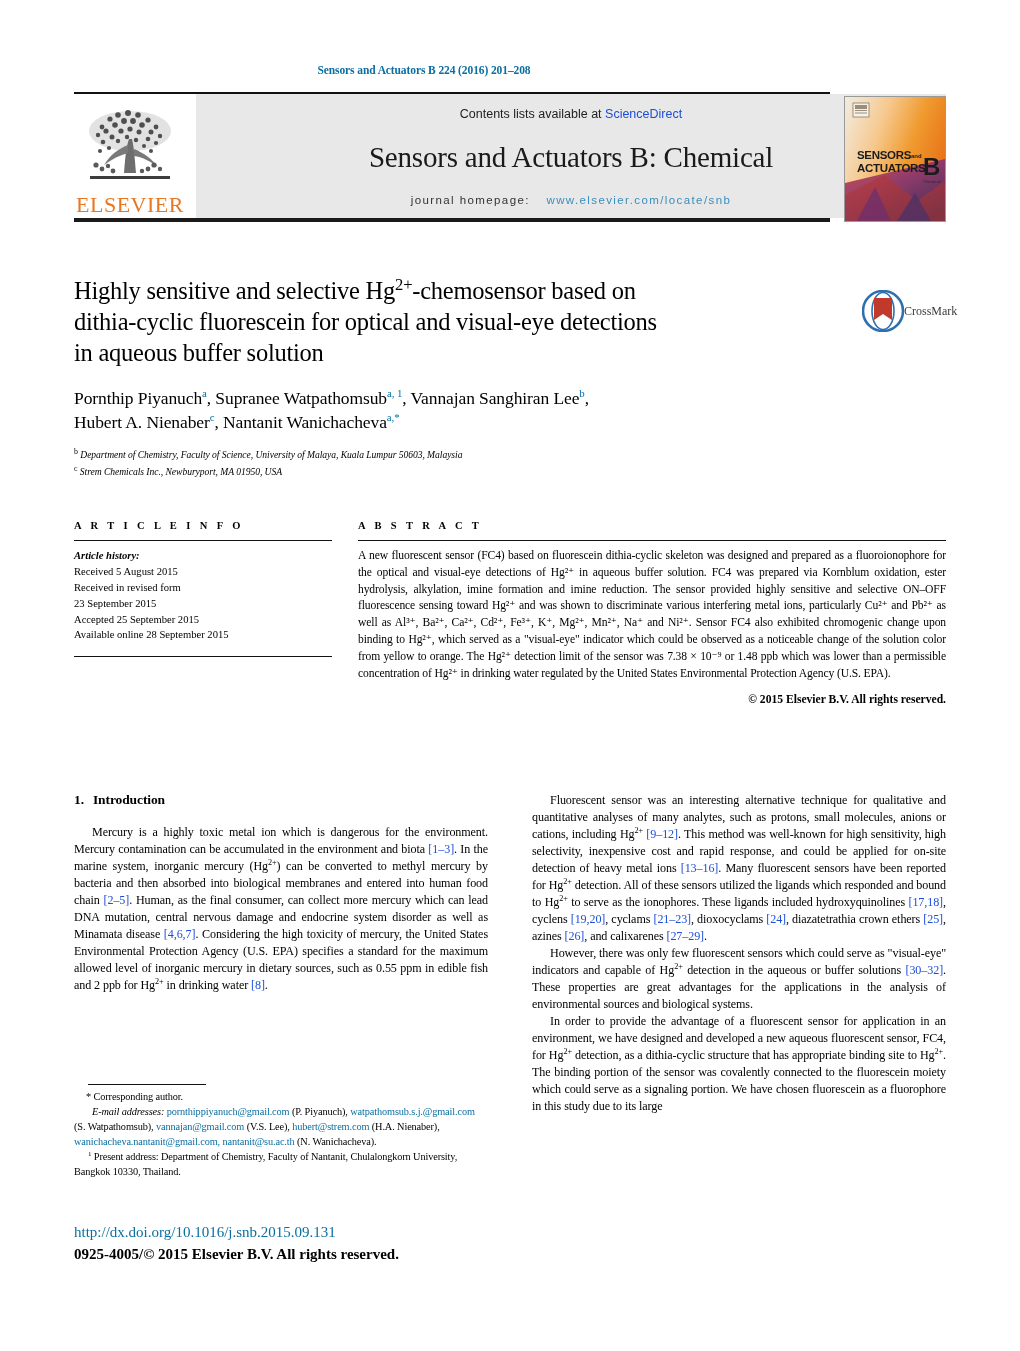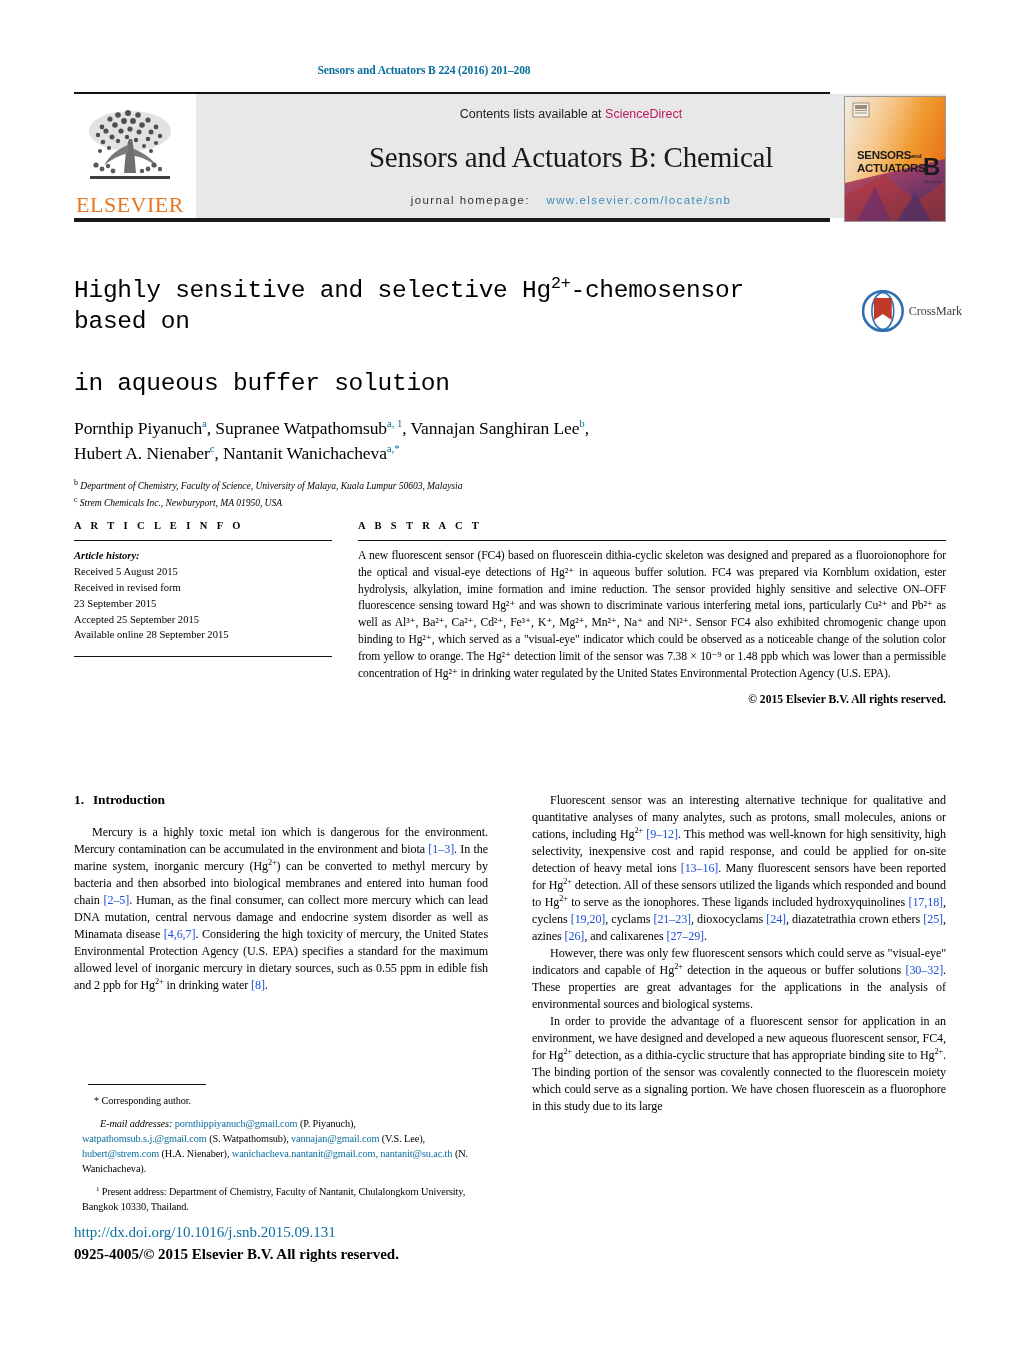--- a/index.html
+++ b/index.html
@@ -84,21 +84,21 @@
     align-items: center;
     justify-content: space-between;
     padding: 13px 0 12px 0;
     box-sizing: border-box;
   }
   .contents-line {
     font-family: "Liberation Sans", sans-serif;
     font-size: 12.5px;
     color: #222;
   }
-  .contents-line .sd { color: #be185d; }
+  .contents-line .sd { color: #1d4ed8; }
   .journal-title {
     font-family: "Liberation Serif", serif;
     font-size: 29px;
     color: #1a1a1a;
     letter-spacing: -0.2px;
   }
   .homepage-line {
     font-family: "Liberation Sans", sans-serif;
     font-size: 11.5px;
     letter-spacing: 1.4px;
@@ -119,21 +119,21 @@
   }
 
   
   .title-block {
     position: absolute;
     left: 74px;
     top: 276px;
     width: 700px;
   }
   .art-title {
-    font-family: Liberation Mono, monospace;
+    font-family: Liberation Serif, serif;
     font-size: 24.5px;
     font-weight: normal;
     line-height: 1.26;
     margin: 0;
     letter-spacing: -0.25px;
   }
   .authors {
     margin-top: 17px;
     font-size: 17.5px;
     line-height: 1.42;
@@ -155,21 +155,20 @@
     top: 288px;
     width: 100px;
     height: 46px;
     display: flex;
     align-items: center;
   }
   .crossmark .cm-label {
     font-family: "Liberation Serif", serif;
     font-size: 12px;
     color: #3b3b3b;
-    margin-left: 5px;
   }
 
   
   .info-col {
     position: absolute;
     left: 74px;
     top: 520px;
     width: 258px;
   }
   .abs-col {
@@ -238,21 +237,21 @@
     position: absolute;
     left: 74px;
     top: 1084px;
     width: 414px;
   }
   .fn-rule { border-top: 1.2px solid #111; width: 118px; margin: 0 0 4px 14px; }
   .fn {
     font-size: 10.3px;
     line-height: 1.46;
     letter-spacing: -0.12px;
-    margin: 8px;
+    margin: 0;
   }
   .fn-indent { text-indent: 12px; }
   .fn .em { font-style: italic; font-weight: normal; }
   .mail { color: #0a6ea1; }
   .doi-block {
     position: absolute;
     left: 74px;
     top: 1222px;
     width: 414px;
     font-size: 15px;
@@ -383,21 +382,21 @@
       <ellipse cx="21" cy="21" rx="11" ry="18.5" fill="#ffffff" stroke="#2f6fb0" stroke-width="1.6"></ellipse>
       <path d="M12 8 L30 8 L30 30 L21 24 L12 30 Z" fill="#c0392b"></path>
       <path d="M21 25.5 L27.5 31 L14.5 31 Z" fill="#ffffff"></path>
     </svg>
     <span class="cm-label">CrossMark</span>
   </div>
 
   <div class="title-block">
     <h1 class="art-title">
       <span>Highly sensitive and selective Hg</span><sup>2+</sup><span>-chemosensor based on</span><br>
-      <br>
+      <span>dithia-cyclic fluorescein for optical and visual-eye detections</span><br>
       <span>in aqueous buffer solution</span>
     </h1>
 
     <div class="authors">
       <span>Pornthip Piyanuch</span><span class="au-sup">a</span><span>, Supranee Watpathomsub</span><span class="au-sup">a, 1</span><span>, Vannajan Sanghiran Lee</span><span class="au-sup">b</span><span>,</span><br>
       <span>Hubert A. Nienaber</span><span class="au-sup">c</span><span>, Nantanit Wanichacheva</span><span class="au-sup">a,</span><span class="au-sup">*</span>
     </div>
 
     <div class="affils">
       <div><span class="mk">b</span> <span>Department of Chemistry, Faculty of Science, University of Malaya, Kuala Lumpur 50603, Malaysia</span></div>

